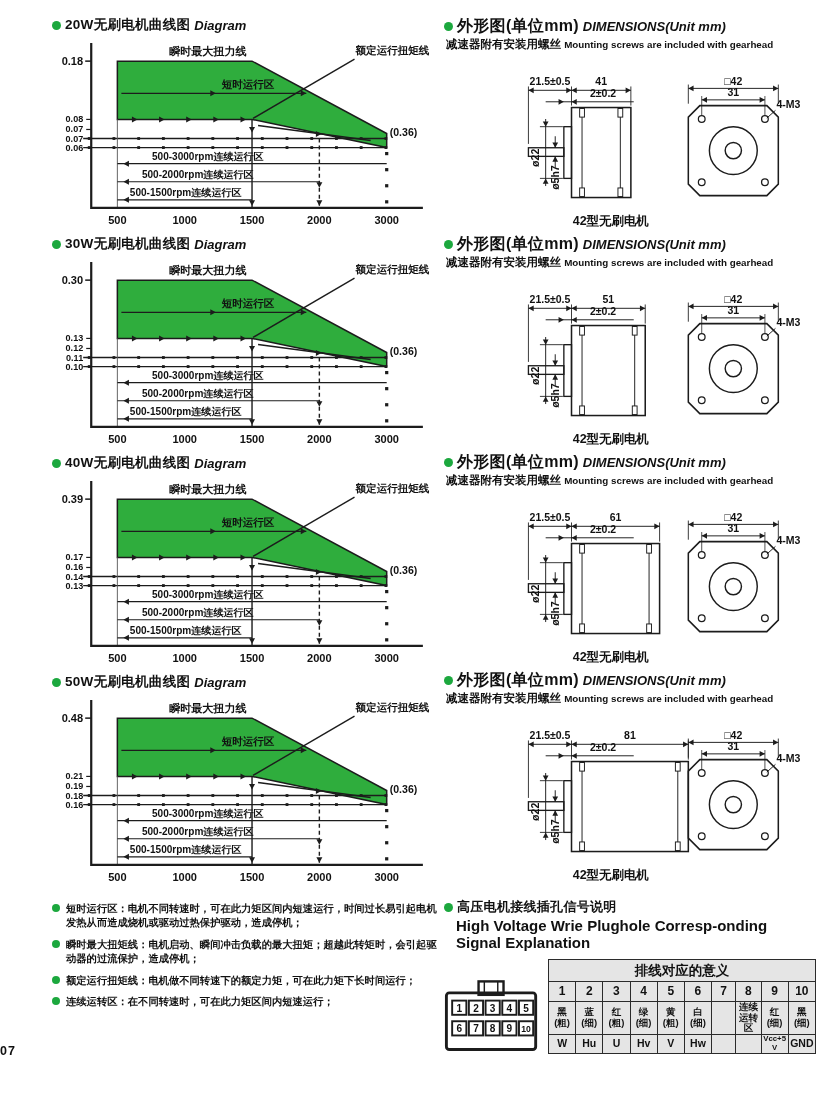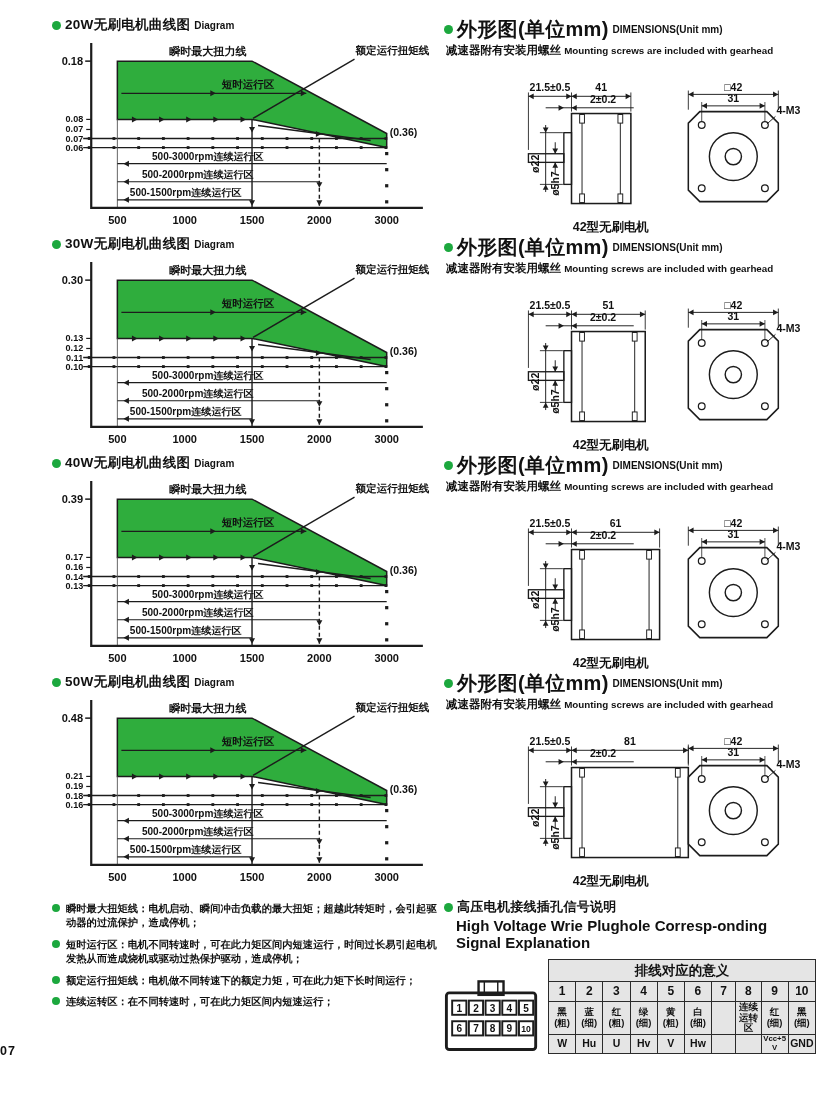--- a/index.html
+++ b/index.html
@@ -4,25 +4,25 @@
 <style>
   html,body{margin:0;padding:0;background:#fff;}
   .page{position:relative;width:820px;height:1104px;background:#ffffff;overflow:hidden;
         font-family:"Liberation Sans","DejaVu Sans",sans-serif;color:#111;}
   svg{font-family:inherit;}
   .col-left{position:absolute;left:52px;top:16px;width:390px;}
   .col-right{position:absolute;left:444px;top:16px;width:372px;}
   .sec-title{display:flex;align-items:center;gap:4px;margin:0 0 1px 0;}
   .dot{width:9px;height:9px;border-radius:50%;background:#1ca83e;flex:0 0 auto;}
   .t-cn{font-weight:bold;font-size:13.5px;letter-spacing:.3px;}
-  .t-en{font-weight:bold;font-size:10px;}
+  .t-en{font-weight:bold;font-size:13px;font-style:italic;}
   .chart-sec{height:219px;}
   .curve-chart{width:388px;height:201px;display:block;}
   .dim-sec{height:218px;}
-  .dim-sec .t-cn{font-size:20px;}
+  .dim-sec .t-cn{font-size:16px;}
   .dim-sub{font-size:11.5px;font-weight:bold;margin:0 0 0 2px;line-height:1.15;}
   .dim-sub .en{font-size:9.8px;margin-top:24px;}
   .dim-drawing{width:368px;height:180px;display:block;margin-top:1px;}
   .notes{list-style:none;margin:10px 0 0 0;padding:0;width:388px;}
   .notes li{display:flex;gap:6px;margin-bottom:7px;}
   .notes .dot{width:8px;height:8px;margin-top:2px;}
   .note-text{font-size:10.3px;font-weight:bold;line-height:1.4;}
   .wiring{margin-top:10px;}
   .wiring .t-cn{font-size:13px;}
   .wiring-en{font-size:15px;font-weight:bold;margin:0 0 0 12px;}
@@ -397,25 +397,25 @@
           <text x="129" y="188" font-size="11" font-weight="bold" fill="#111" text-anchor="middle">1000</text>
           <text x="196" y="188" font-size="11" font-weight="bold" fill="#111" text-anchor="middle">1500</text>
           <text x="263" y="188" font-size="11" font-weight="bold" fill="#111" text-anchor="middle">2000</text>
           <text x="330" y="188" font-size="11" font-weight="bold" fill="#111" text-anchor="middle">3000</text>
         </svg>
     </div>
 
     <ul class="notes">
       <li>
           <span class="dot"></span>
-          <span class="note-text">瞬时最大扭矩线：电机启动、瞬间冲击负载的最大扭矩；超越此转矩时，会引起驱动器的过流保护，造成停机；</span>
+          <span class="note-text">短时运行区：电机不同转速时，可在此力矩区间内短速运行，时间过长易引起电机发热从而造成烧机或驱动过热保护驱动，造成停机；</span>
         </li>
       <li>
           <span class="dot"></span>
-          <span class="note-text">短时运行区：电机不同转速时，可在此力矩区间内短速运行，时间过长易引起电机发热从而造成烧机或驱动过热保护驱动，造成停机；</span>
+          <span class="note-text">瞬时最大扭矩线：电机启动、瞬间冲击负载的最大扭矩；超越此转矩时，会引起驱动器的过流保护，造成停机；</span>
         </li>
       <li>
           <span class="dot"></span>
           <span class="note-text">额定运行扭矩线：电机做不同转速下的额定力矩，可在此力矩下长时间运行；</span>
         </li>
       <li>
           <span class="dot"></span>
           <span class="note-text">连续运转区：在不同转速时，可在此力矩区间内短速运行；</span>
         </li>
     </ul>

